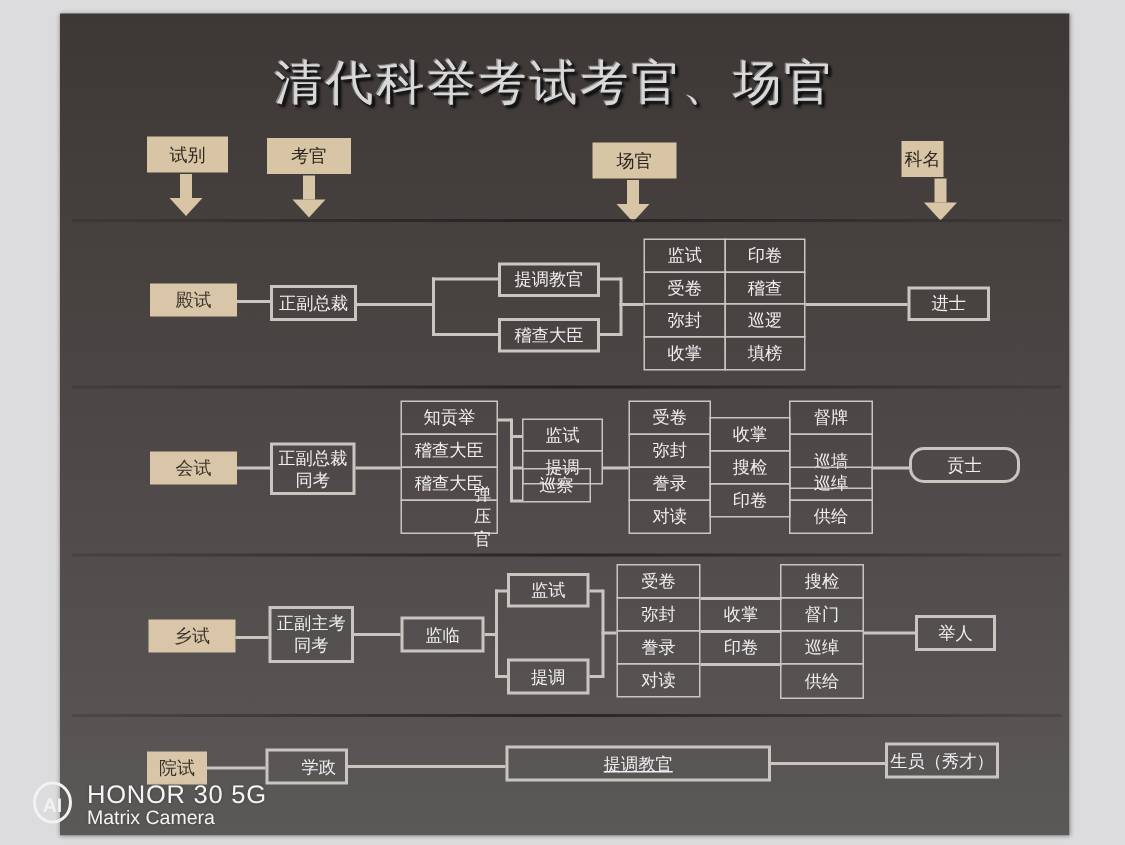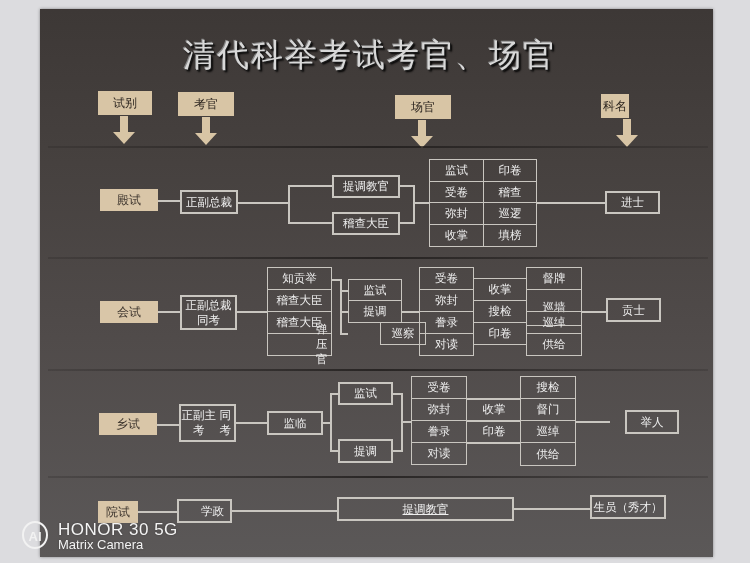--- a/index.html
+++ b/index.html
@@ -119,39 +119,39 @@
 <div class="cell" style="left:267px;top:289px;width:65px;height:23px;">稽查大臣</div>
 <div class="cell" style="left:267px;top:311px;width:65px;height:23px;">稽查大臣</div>
 <div class="cell" style="left:267px;top:333px;width:65px;height:23px;padding-left:48px;">弹压官</div>
 <div class="ln h" style="left:332px;top:279px;width:9px;"></div>
 <div class="ln v" style="left:340px;top:279px;height:55px;"></div>
 <div class="ln h" style="left:340px;top:290px;width:8px;"></div>
 <div class="ln h" style="left:340px;top:311px;width:8px;"></div>
 <div class="ln h" style="left:340px;top:333px;width:8px;"></div>
 <div class="cell" style="left:348px;top:279px;width:54px;height:22px;">监试</div>
 <div class="cell" style="left:348px;top:300px;width:54px;height:23px;">提调</div>
-<div class="cell" style="left:348px;top:322px;width:46px;height:23px;margin-left:32px;">巡察</div>
+<div class="cell" style="left:348px;top:312px;width:46px;height:23px;">巡察</div>
 <div class="ln h" style="left:402px;top:311px;width:17px;"></div>
 <div class="cell" style="left:419px;top:267px;width:55px;height:23px;">受卷</div>
 <div class="cell" style="left:419px;top:289px;width:55px;height:23px;">弥封</div>
 <div class="cell" style="left:419px;top:311px;width:55px;height:23px;">誊录</div>
 <div class="cell" style="left:419px;top:333px;width:55px;height:23px;">对读</div>
 <div class="cell" style="left:473px;top:278px;width:54px;height:23px;">收掌</div>
 <div class="cell" style="left:473px;top:300px;width:54px;height:23px;">搜检</div>
 <div class="cell" style="left:473px;top:322px;width:54px;height:23px;">印卷</div>
 <div class="cell" style="left:526px;top:267px;width:56px;height:23px;">督牌</div>
 <div class="cell" style="left:526px;top:289px;width:56px;height:37px;">巡墙</div>
 <div class="cell" style="left:526px;top:311px;width:56px;height:23px;">巡绰</div>
 <div class="cell" style="left:526px;top:333px;width:56px;height:23px;">供给</div>
 <div class="ln h" style="left:582px;top:311px;width:24px;"></div>
-<div class="box" style="left:606px;top:298px;width:55px;height:24px;">贡士</div>
+<div class="box" style="left:606px;top:298px;width:74px;height:24px;border-radius:10px;">贡士</div>
 
 <div class="lvl" style="left:99px;top:413px;width:58px;">乡试</div>
 <div class="ln h" style="left:157px;top:424px;width:22px;"></div>
-<div class="box" style="left:179px;top:404px;width:57px;height:38px;flex-direction:row;">
+<div class="box" style="left:179px;top:404px;width:57px;height:38px;flex-direction:column;">
   <span>正副主考</span>
   <span>同考</span>
 </div>
 <div class="ln h" style="left:236px;top:422px;width:31px;"></div>
 <div class="box" style="left:267px;top:411px;width:56px;height:24px;">监临</div>
 <div class="ln h" style="left:323px;top:422px;width:8px;"></div>
 <div class="ln v" style="left:330px;top:393px;height:58px;"></div>
 <div class="ln h" style="left:330px;top:393px;width:8px;"></div>
 <div class="ln h" style="left:330px;top:450px;width:8px;"></div>
 <div class="box" style="left:338px;top:382px;width:55px;height:23px;">监试</div>
@@ -167,21 +167,21 @@
 <div class="ln h" style="left:467px;top:398px;width:54px;"></div>
 <div class="ln h" style="left:467px;top:420px;width:54px;"></div>
 <div class="ln h" style="left:467px;top:442px;width:54px;"></div>
 <div class="cell" style="left:467px;top:398px;width:54px;height:23px;border:none;">收掌</div>
 <div class="cell" style="left:467px;top:420px;width:54px;height:23px;border:none;">印卷</div>
 <div class="cell" style="left:520px;top:376px;width:56px;height:23px;">搜检</div>
 <div class="cell" style="left:520px;top:398px;width:56px;height:23px;">督门</div>
 <div class="cell" style="left:520px;top:420px;width:56px;height:23px;">巡绰</div>
 <div class="cell" style="left:520px;top:442px;width:56px;height:24px;">供给</div>
 <div class="ln h" style="left:576px;top:421px;width:34px;"></div>
-<div class="box" style="left:625px;top:410px;width:54px;height:24px;">举人</div>
+<div class="box" style="left:610px;top:410px;width:54px;height:24px;">举人</div>
 
 <div class="lvl" style="left:98px;top:501px;width:40px;">院试</div>
 <div class="ln h" style="left:138px;top:511px;width:39px;"></div>
 <div class="box" style="left:177px;top:499px;width:55px;height:24px;padding-left:16px;">学政</div>
 <div class="ln h" style="left:232px;top:510px;width:105px;"></div>
 <div class="box" style="left:337px;top:497px;width:177px;height:24px;text-decoration:underline;">提调教官</div>
 <div class="ln h" style="left:514px;top:508px;width:76px;"></div>
 <div class="box" style="left:590px;top:495px;width:76px;height:24px;">生员（秀才）</div>
 
 <div class="ai">AI</div>

